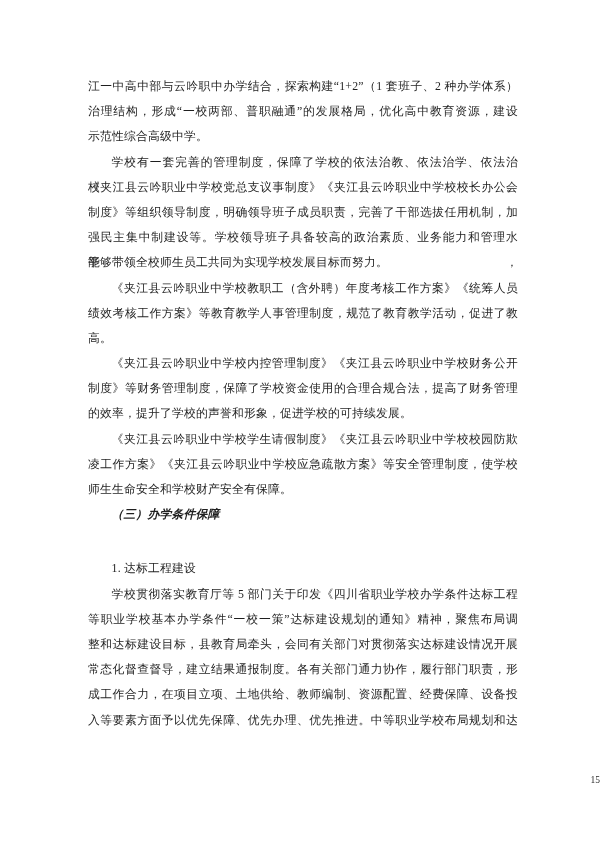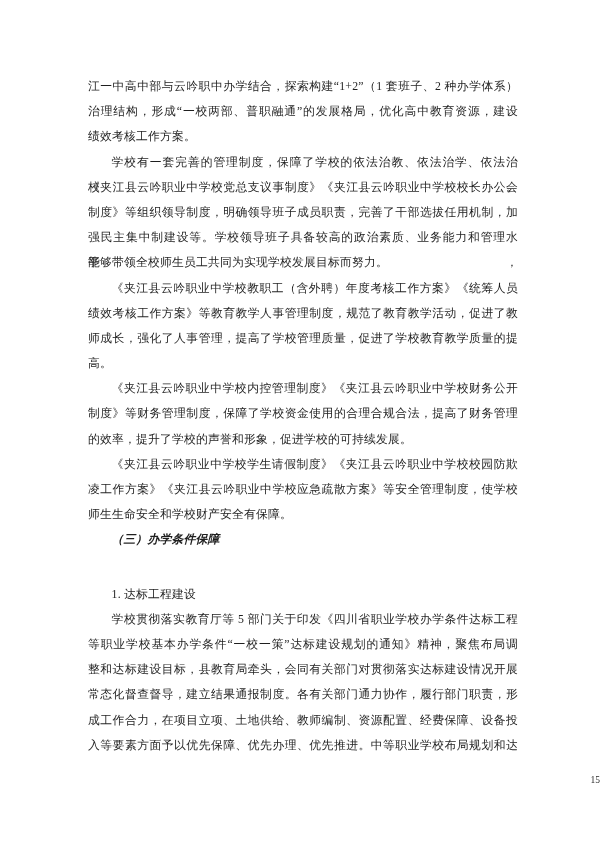--- a/index.html
+++ b/index.html
@@ -56,29 +56,28 @@
     color: #2b2b2b;
   }
 </style>
 </head>
 <body>
 
 <div class="page">
   <div class="content">
       <div class="line body justify">江一中高中部与云吟职中办学结合，探索构建“1+2”（1 套班子、2 种办学体系）</div>
       <div class="line body justify">治理结构，形成“一校两部、普职融通”的发展格局，优化高中教育资源，建设</div>
-      <div class="line body">绩效考核工作方案。</div>
+      <div class="line body">示范性综合高级中学。</div>
       <div class="line body indent justify">学校有一套完善的管理制度，保障了学校的依法治教、依法治学、依法治校。</div>
       <div class="line body justify">《夹江县云吟职业中学校党总支议事制度》《夹江县云吟职业中学校校长办公会</div>
       <div class="line body justify">制度》等组织领导制度，明确领导班子成员职责，完善了干部选拔任用机制，加</div>
       <div class="line body justify">强民主集中制建设等。学校领导班子具备较高的政治素质、业务能力和管理水平，</div>
       <div class="line body">能够带领全校师生员工共同为实现学校发展目标而努力。</div>
       <div class="line body indent justify">《夹江县云吟职业中学校教职工（含外聘）年度考核工作方案》《统筹人员</div>
       <div class="line body justify">绩效考核工作方案》等教育教学人事管理制度，规范了教育教学活动，促进了教</div>
-      <div class="line body justify">师成长，强化了人事管理，提高了学校管理质量，促进了学校教育教学质量的提</div>
       <div class="line body">高。</div>
       <div class="line body indent justify">《夹江县云吟职业中学校内控管理制度》《夹江县云吟职业中学校财务公开</div>
       <div class="line body justify">制度》等财务管理制度，保障了学校资金使用的合理合规合法，提高了财务管理</div>
       <div class="line body">的效率，提升了学校的声誉和形象，促进学校的可持续发展。</div>
       <div class="line body indent justify">《夹江县云吟职业中学校学生请假制度》《夹江县云吟职业中学校校园防欺</div>
       <div class="line body justify">凌工作方案》《夹江县云吟职业中学校应急疏散方案》等安全管理制度，使学校</div>
       <div class="line body">师生生命安全和学校财产安全有保障。</div>
       <div class="line section-heading indent">（三）办学条件保障</div>
       <div class="line sub-heading indent">1. 达标工程建设</div>
       <div class="line body indent justify">学校贯彻落实教育厅等 5 部门关于印发《四川省职业学校办学条件达标工程</div>

